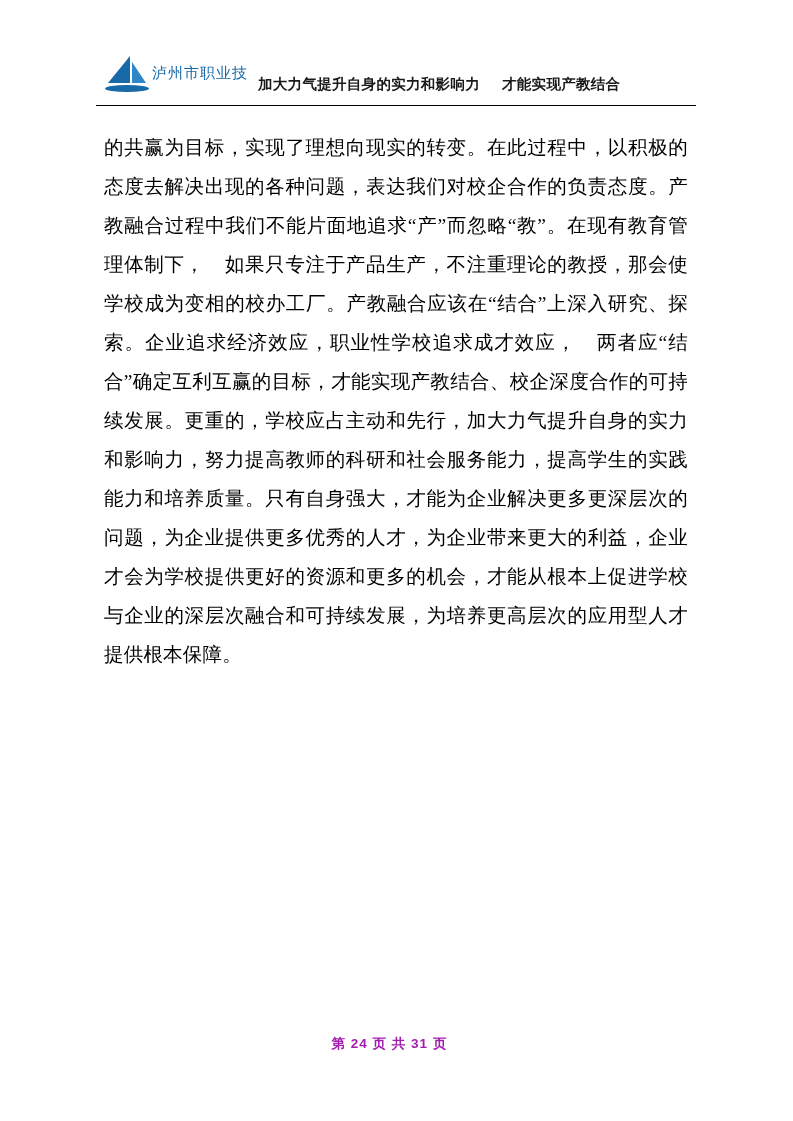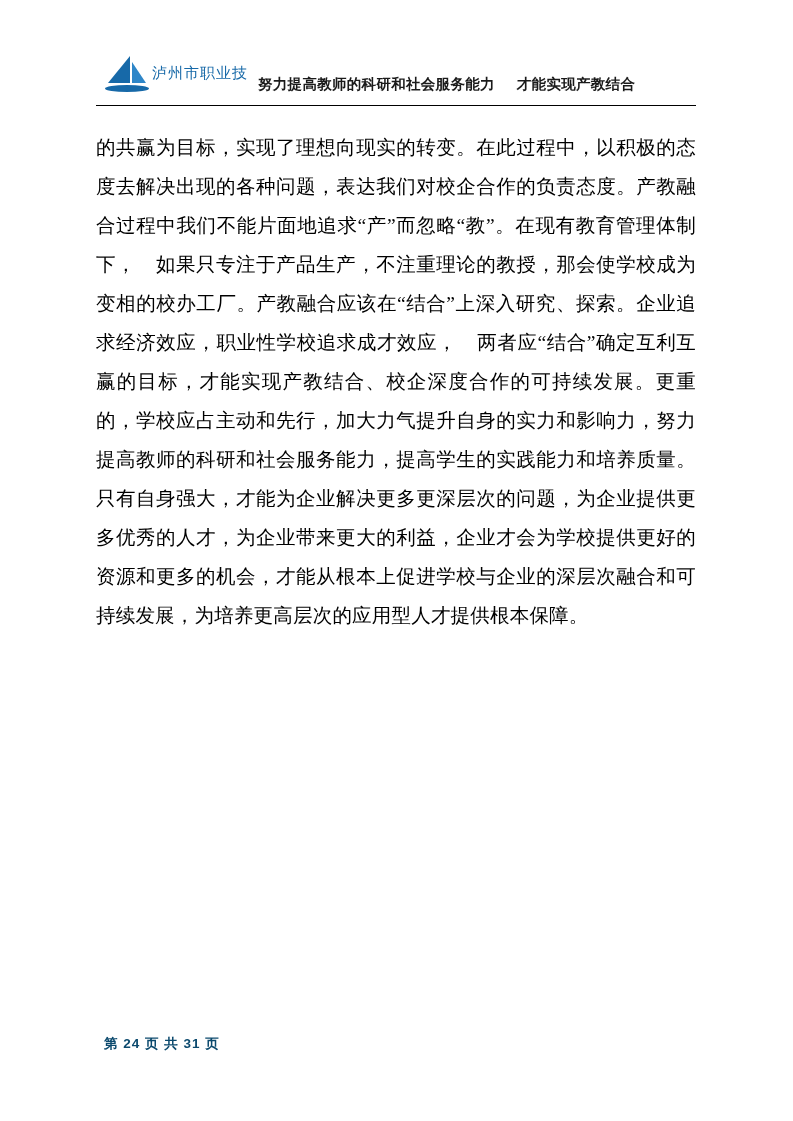--- a/index.html
+++ b/index.html
@@ -66,33 +66,33 @@
     margin-top: 22px;
     font-family: "Liberation Serif", serif;
     font-size: 19.5px;
     line-height: 39px;
     color: #000000;
     text-align: justify;
     text-justify: inter-ideograph;
     letter-spacing: 0.2px;
   }
   .body-text p {
-    margin: 0;
+    margin: 8px;
   }
   
   .footer {
     position: absolute;
-    left: 104px;
+    left: 82px;
     right: 96px;
     top: 1035px;
-    text-align: left;
+    text-align: center;
     font-family: "Liberation Sans", sans-serif;
     font-weight: bold;
     font-size: 13.5px;
-    color: #0c4a6e;
+    color: #a21caf;
     letter-spacing: 1px;
   }
 </style>
 </head>
 <body>
 
 <div class="page">
 
   <div class="page-inner">
 
@@ -102,21 +102,21 @@
           <svg width="152" height="50" viewBox="0 0 152 50" xmlns="http://www.w3.org/2000/svg">
 
             <path d="M34 6 L34 33 L12 33 Z" fill="#1769a8"></path>
             <path d="M36 12 L36 33 L50 33 Z" fill="#2e86c8"></path>
             <ellipse cx="31" cy="38.5" rx="22" ry="3.6" fill="#1769a8"></ellipse>
 
             <text x="56" y="28" font-family="'Liberation Serif',serif" font-size="15" fill="#1769a8" letter-spacing="1">泸州市职业技术学校</text>
           </svg>
         </div>
         <div class="header-title">
-          <span>努力提高教师的科研和社会服务能力</span><span class="spacer"></span><span>才能实现产教结合</span>
+          <span>加大力气提升自身的实力和影响力</span><span class="spacer"></span><span>才能实现产教结合</span>
         </div>
       </div>
       <div class="header-rule"></div>
     </div>
 
     <div class="body-text">
       <p>的共赢为目标，实现了理想向现实的转变。在此过程中，以积极的态度去解决出现的各种问题，表达我们对校企合作的负责态度。产教融合过程中我们不能片面地追求“产”而忽略“教”。在现有教育管理体制下，　如果只专注于产品生产，不注重理论的教授，那会使学校成为变相的校办工厂。产教融合应该在“结合”上深入研究、探索。企业追求经济效应，职业性学校追求成才效应，　两者应“结合”确定互利互赢的目标，才能实现产教结合、校企深度合作的可持续发展。更重的，学校应占主动和先行，加大力气提升自身的实力和影响力，努力提高教师的科研和社会服务能力，提高学生的实践能力和培养质量。只有自身强大，才能为企业解决更多更深层次的问题，为企业提供更多优秀的人才，为企业带来更大的利益，企业才会为学校提供更好的资源和更多的机会，才能从根本上促进学校与企业的深层次融合和可持续发展，为培养更高层次的应用型人才提供根本保障。</p>
     </div>
 
   </div>

